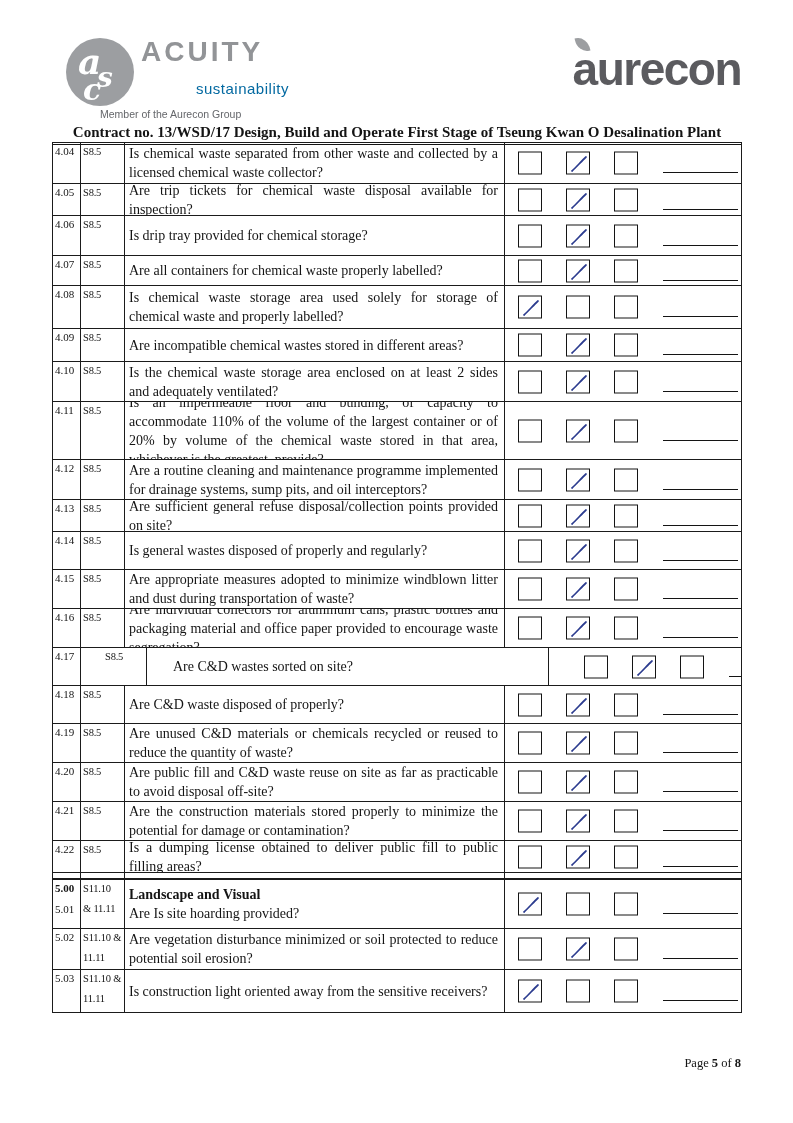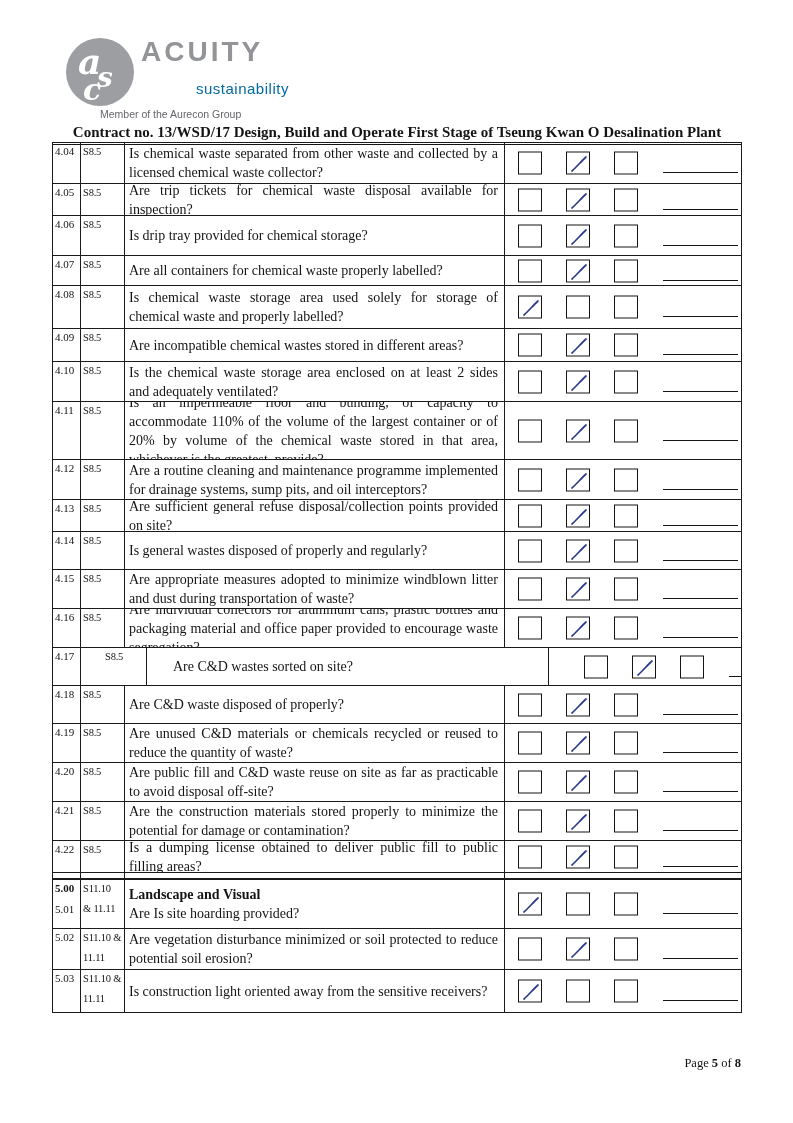--- a/index.html
+++ b/index.html
@@ -66,20 +66,23 @@
   <svg class="monogram" viewBox="0 0 72 72">
     <circle cx="36" cy="36" r="34" fill="#9c9ea1"></circle>
     <text x="14" y="38" font-family="DejaVu Serif, serif" font-style="italic" font-weight="bold" font-size="36" fill="#ffffff">a</text>
     <text x="33" y="51" font-family="DejaVu Serif, serif" font-style="italic" font-weight="bold" font-size="28" fill="#ffffff">s</text>
     <text x="19" y="64" font-family="DejaVu Serif, serif" font-style="italic" font-weight="bold" font-size="30" fill="#ffffff">c</text>
   </svg>
   <div class="acuity-name">ACUITY</div>
   <div class="acuity-tag">sustainability</div>
   <div class="member">Member of the Aurecon Group</div>
 
+  <div class="aurecon">
+    <span class="leaf"></span><span>aurecon</span>
+  </div>
 
   <div class="title">Contract no.  13/WSD/17 Design, Build and Operate First Stage of Tseung Kwan O Desalination Plant</div>
 
   <div class="checklist">
     <div>
         <div class="row" style="height: 41px;">
     <div class="cell item-cell">
             <div>4.04</div>
           </div>
     <div class="cell eia-cell">

